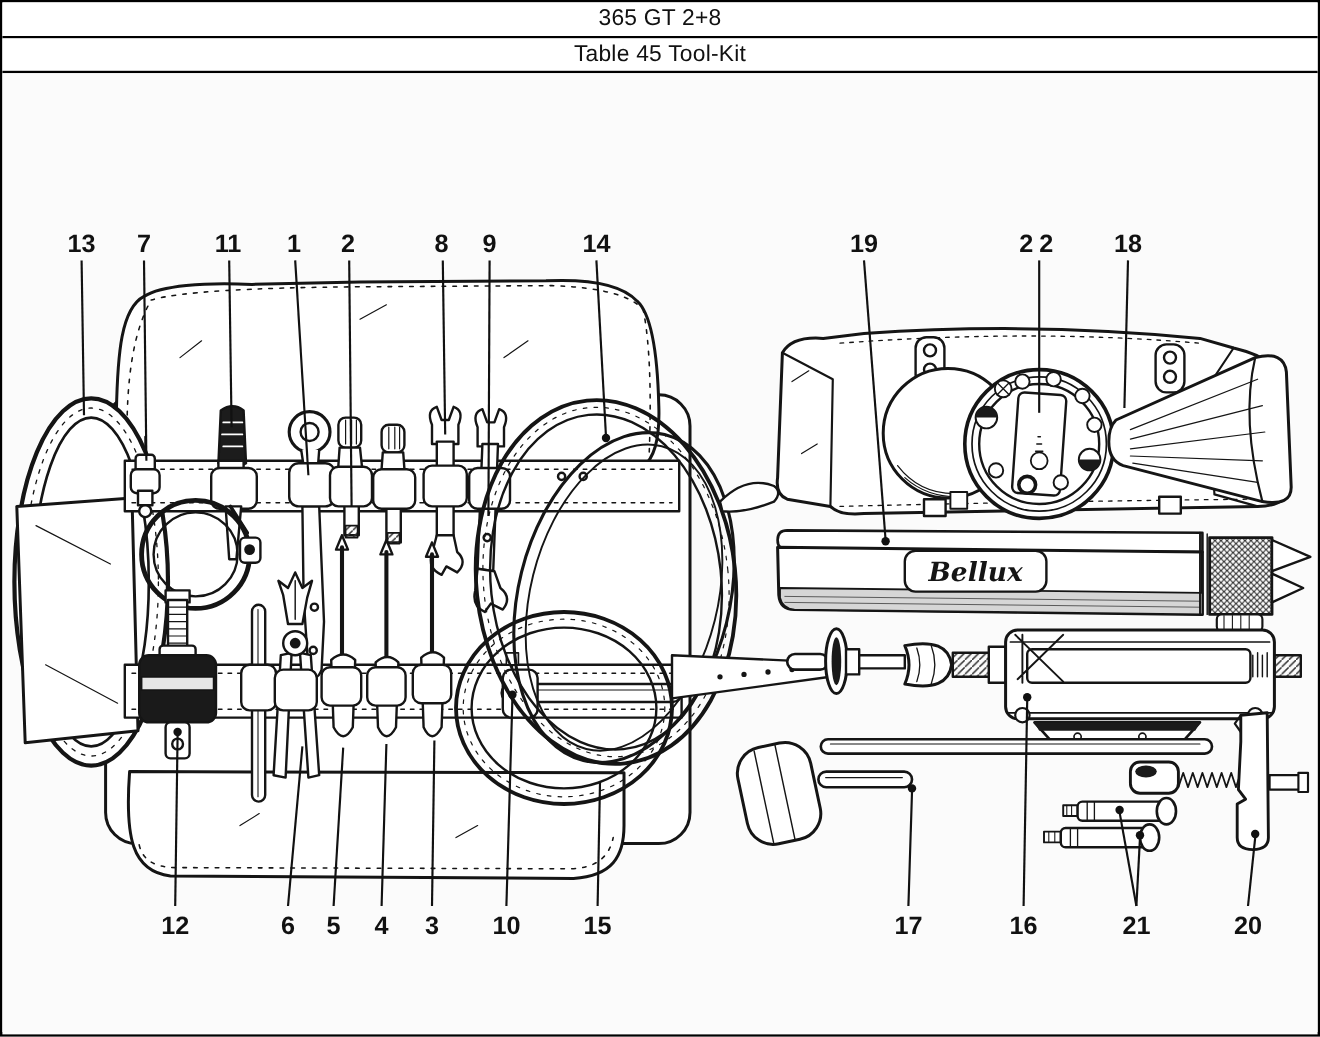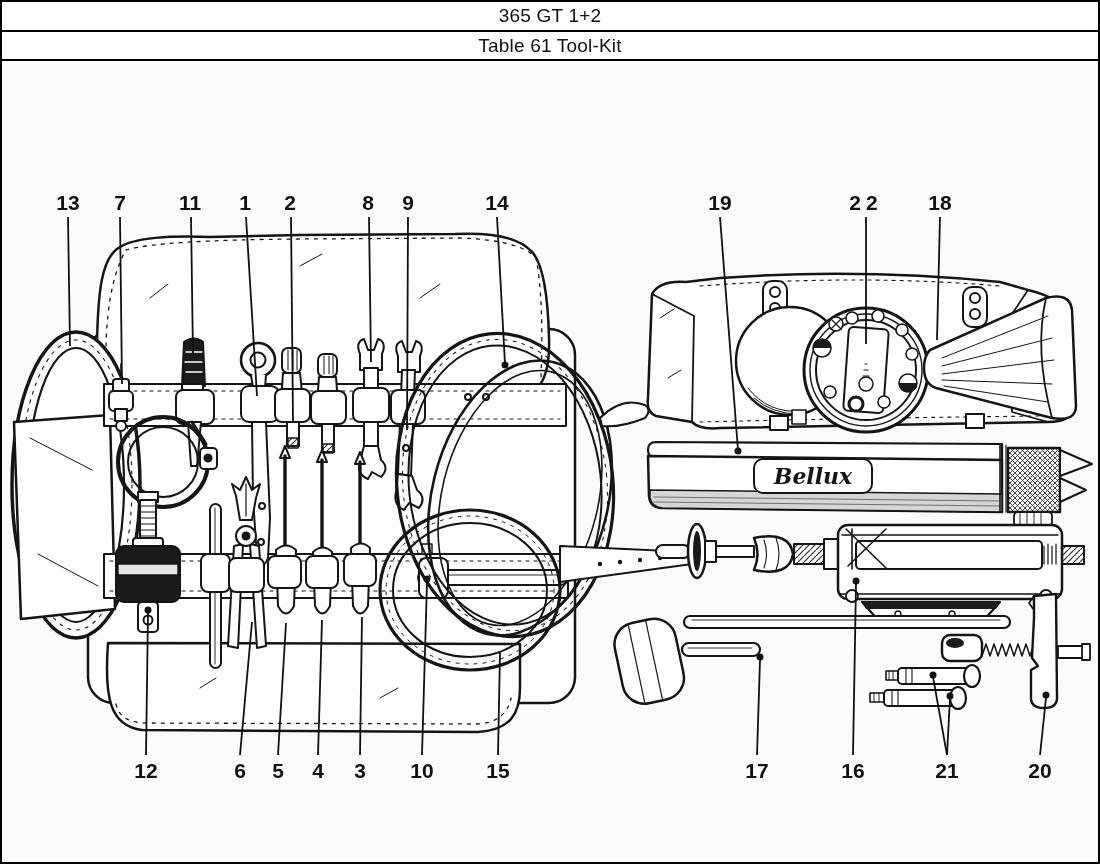--- a/index.html
+++ b/index.html
@@ -12,24 +12,24 @@
   .hdr-text{font-size:19px;color:#111;letter-spacing:.2px;}
   .figure-area{width:100%;height:799px;background:#fbfbfb;}
   svg{display:block;}
   .callout-num{font-family:"Liberation Sans",sans-serif;font-weight:bold;font-size:21px;fill:#111;}
 </style>
 </head>
 <body>
 
 <div class="page">
   <div class="hdr-row r1">
-    <span class="hdr-text">365 GT 1+2</span>
+    <span class="hdr-text">365 GT 2+8</span>
   </div>
   <div class="hdr-row r2">
-    <span class="hdr-text">Table 61 Tool-Kit</span>
+    <span class="hdr-text">Table 45 Tool-Kit</span>
   </div>
 
   <div class="figure-area">
   <svg width="1096" height="799" viewBox="2 63 1096 799">
     <defs>
       <pattern id="hatch" width="6" height="6" patternUnits="userSpaceOnUse">
         <path d="M0,6 L6,0" stroke="#333" stroke-width="1.2"></path>
       </pattern>
       <pattern id="xhatch" width="5" height="5" patternUnits="userSpaceOnUse">
         <path d="M0,5 L5,0 M0,0 L5,5" stroke="#333" stroke-width="0.9"></path>

